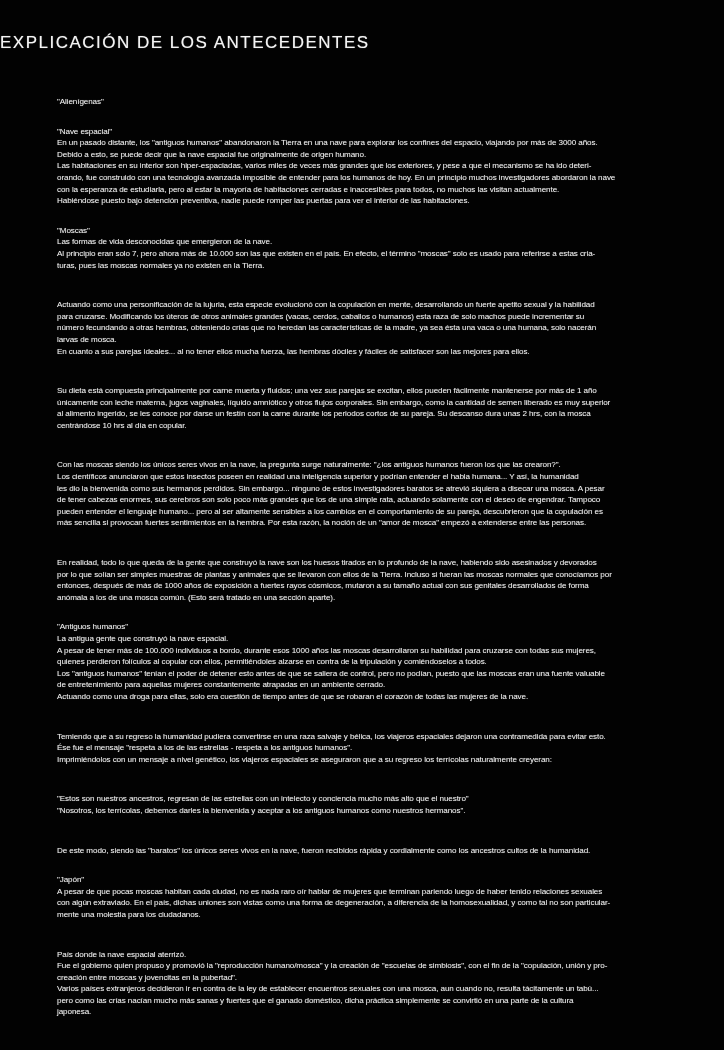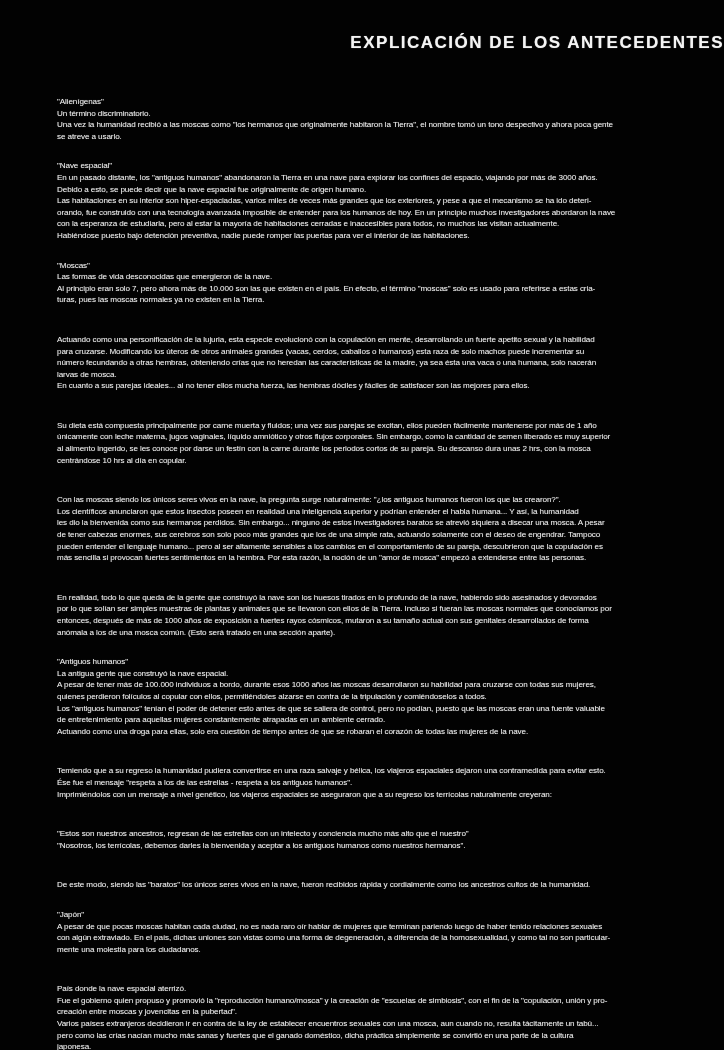--- a/index.html
+++ b/index.html
@@ -13,24 +13,24 @@
     height: 1050px;
     background: #020202;
     overflow: hidden;
     font-family: "Liberation Sans", sans-serif;
   }
   .title {
     position: absolute;
     top: 33px;
     left: 0;
     right: 0;
-    text-align: right;
+    text-align: left;
     color: #f4f4f4;
     font-size: 17px;
-    font-weight: bold;
+    font-weight: normal;
     letter-spacing: 1.5px;
     text-shadow: 0 0 1px rgba(255,255,255,0.55);
     white-space: nowrap;
   }
   .content {
     position: absolute;
     top: 96px;
     left: 57px;
     width: 614px;
     color: #ececec;
@@ -70,23 +70,20 @@
 <body>
 
 <div class="page">
 
   <div class="title">EXPLICACIÓN DE LOS ANTECEDENTES</div>
 
   <div class="content">
 
     <div class="section">
       <div class="heading">"Alienígenas"</div>
-      <div class="para">Un término discriminatorio.
-Una vez la humanidad recibió a las moscas como "los hermanos que originalmente habitaron la Tierra", el nombre tomó un tono despectivo y ahora poca gente
-se atreve a usarlo.</div>
     </div>
 
     <div class="section">
       <div class="heading">"Nave espacial"</div>
       <div class="para">En un pasado distante, los "antiguos humanos" abandonaron la Tierra en una nave para explorar los confines del espacio, viajando por más de 3000 años.
 Debido a esto, se puede decir que la nave espacial fue originalmente de origen humano.
 Las habitaciones en su interior son hiper-espaciadas, varios miles de veces más grandes que los exteriores, y pese a que el mecanismo se ha ido deteri-
 orando, fue construido con una tecnología avanzada imposible de entender para los humanos de hoy. En un principio muchos investigadores abordaron la nave
 con la esperanza de estudiarla, pero al estar la mayoría de habitaciones cerradas e inaccesibles para todos, no muchos las visitan actualmente.
 Habiéndose puesto bajo detención preventiva, nadie puede romper las puertas para ver el interior de las habitaciones.</div>

